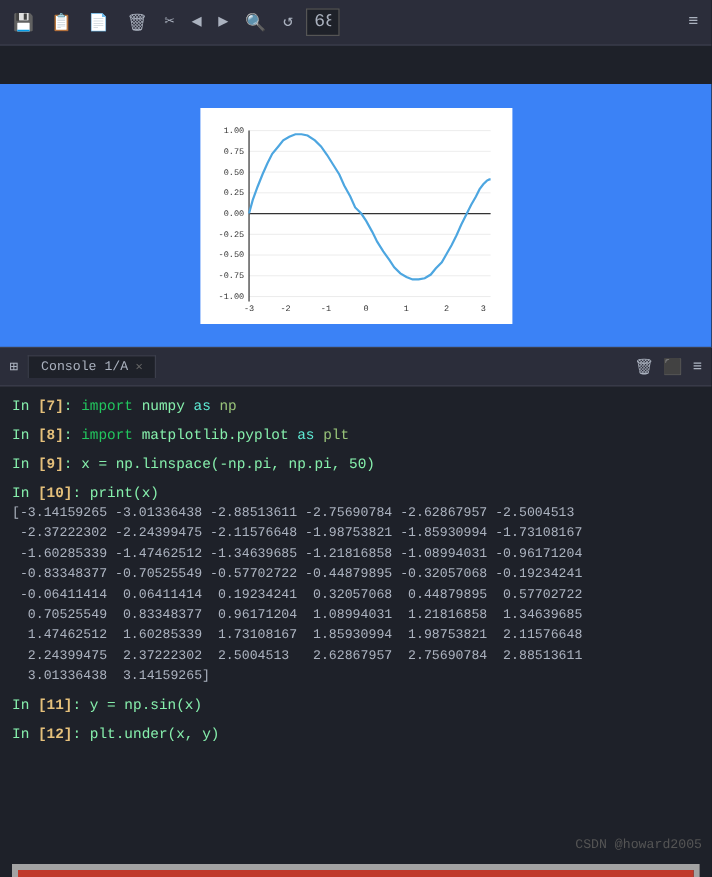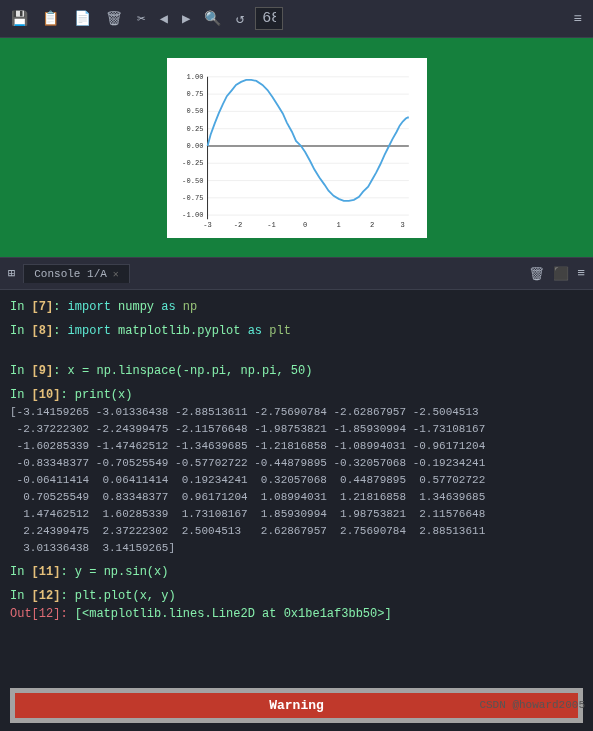--- a/index.html
+++ b/index.html
@@ -38,27 +38,28 @@
       padding: 2px 6px;
       font-size: 15px;
       font-family: inherit;
       width: 28px;
       text-align: center;
     }
     .toolbar-spacer { flex: 1; }
 
     
     .plot-area {
-      background: #15803d;
+      background: #3b82f6;
       display: flex;
       justify-content: center;
       align-items: center;
       padding: 22px;
       height: 220px;
       border-bottom: 1px solid #3c3f4c;
+      margin-top: 32px;
     }
     .plot-container {
       background: white;
       width: 260px;
       height: 180px;
       position: relative;
       padding: 8px;
     }
     .plot-svg {
       width: 100%;
@@ -122,21 +123,21 @@
       font-size: 12px;
       line-height: 1.5;
       position: relative;
     }
     .console-content::-webkit-scrollbar { width: 8px; }
     .console-content::-webkit-scrollbar-track { background: #1e2129; }
     .console-content::-webkit-scrollbar-thumb { background: #3c3f4c; }
 
     .in-prompt { color: #86efac; }
     .in-number { color: #e5c07b; font-weight: bold; }
-    .kw-import { color: #5eead4; }
+    .kw-import { color: #22c55e; }
     .kw-as { color: #5eead4; }
     .kw-green { color: #98c379; }
     .text-default { color: #86efac; }
     .out-label { color: #e06c75; }
     .line-block {
       white-space: pre;
       font-size: 11.5px;
       line-height: 1.55;
     }
 
@@ -255,21 +256,21 @@
   <div class="console-content">
 
     <div class="code-line">
       <span class="in-prompt">In </span><span class="in-number">[7]</span><span class="in-prompt">:</span><span class="kw-import"> import</span><span class="text-default"> numpy </span><span class="kw-as">as</span><span class="kw-green"> np</span>
     </div>
 
     <div class="code-line" style="margin-top:6px">
       <span class="in-prompt">In </span><span class="in-number">[8]</span><span class="in-prompt">:</span><span class="kw-import"> import</span><span class="text-default"> matplotlib.pyplot </span><span class="kw-as">as</span><span class="kw-green"> plt</span>
     </div>
 
-    <div class="code-line" style="margin-top:22px">
+    <div class="code-line" style="margin-top:6px">
       <span class="in-prompt">In </span><span class="in-number">[9]</span><span class="in-prompt">:</span><span class="text-default"> x = np.linspace(-np.pi, np.pi, 50)</span>
     </div>
 
     <div class="code-line" style="margin-top:6px">
       <span class="in-prompt">In </span><span class="in-number">[10]</span><span class="in-prompt">:</span><span class="text-default"> print(x)</span>
     </div>
 
     <div class="line-block" style="color:#abb2bf; font-size:11px;">[-3.14159265 -3.01336438 -2.88513611 -2.75690784 -2.62867957 -2.5004513
  -2.37222302 -2.24399475 -2.11576648 -1.98753821 -1.85930994 -1.73108167
  -1.60285339 -1.47462512 -1.34639685 -1.21816858 -1.08994031 -0.96171204
@@ -278,26 +279,23 @@
   0.70525549  0.83348377  0.96171204  1.08994031  1.21816858  1.34639685
   1.47462512  1.60285339  1.73108167  1.85930994  1.98753821  2.11576648
   2.24399475  2.37222302  2.5004513   2.62867957  2.75690784  2.88513611
   3.01336438  3.14159265]</div>
 
     <div class="code-line" style="margin-top:6px">
       <span class="in-prompt">In </span><span class="in-number">[11]</span><span class="in-prompt">:</span><span class="text-default"> y = np.sin(x)</span>
     </div>
 
     <div class="code-line" style="margin-top:6px">
-      <span class="in-prompt">In </span><span class="in-number">[12]</span><span class="in-prompt">:</span><span class="text-default"> plt.plot(x, y)</span>
-    </div>
-
-    <div class="code-line">
-      <span class="out-label">Out[12]:</span><span class="text-default"> [&lt;matplotlib.lines.Line2D at 0x1be1af3bb50&gt;]</span>
-    </div>
+      <span class="in-prompt">In </span><span class="in-number">[12]</span><span class="in-prompt">:</span><span class="text-default"> plt.under(x, y)</span>
+    </div>
+
 
   </div>
 
   <div class="warning-box">
     <div class="warning-header">Warning</div>
   </div>
 
 </div>
 
 <div class="watermark">CSDN @howard2005</div>

